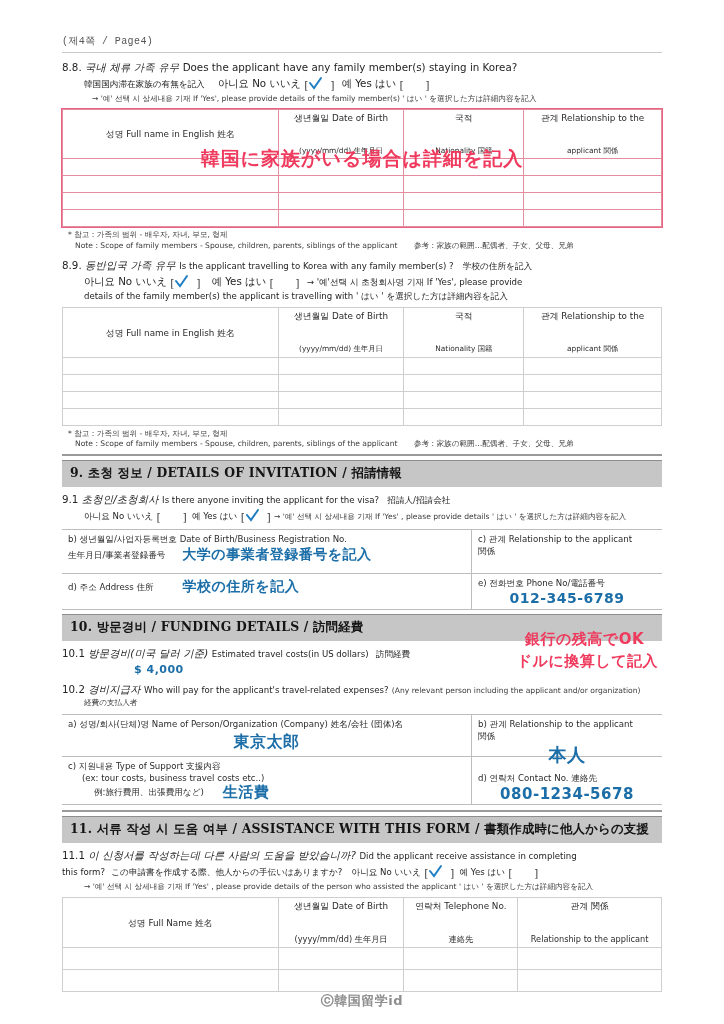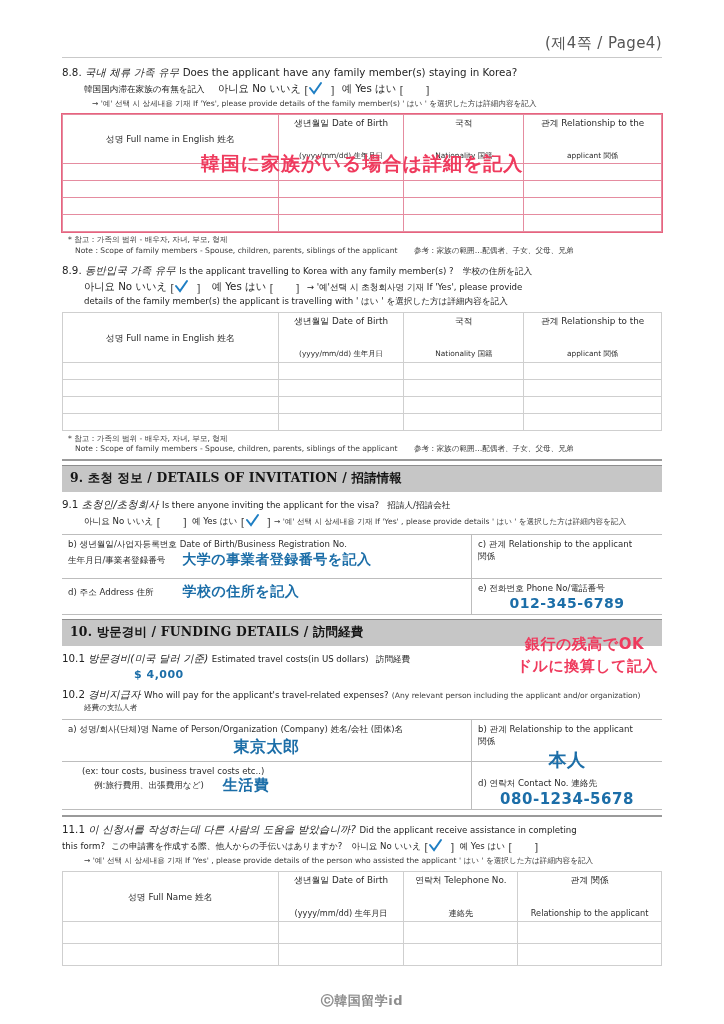--- a/index.html
+++ b/index.html
@@ -9,26 +9,27 @@
     background:#ffffff;
     font-family:"DejaVu Sans", sans-serif;
     color:#2b2b2b;
     position:relative;
     overflow:hidden;
   }
   .page { position:relative; width:724px; height:1024px; padding:0 62px; }
 
   
   .page-head {
-    text-align:right;
-    font-size:15px;
+    text-align:left;
+    font-size:10px;
     color:#555;
     padding-top:34px;
     padding-right:0px;
     letter-spacing:.4px;
+    font-family:Liberation Mono, monospace;
   }
   .head-rule { border-top:1px solid #c9c9c9; margin-top:4px; margin-bottom:7px; }
 
   
   .q { font-size:10.3px; line-height:1.45; color:#232323; }
   .q .ko { letter-spacing:.2px;font-style:italic; }
   .sm { font-size:8.6px; }
   .xs { font-size:7.6px; color:#3a3a3a; }
   .indent1 { padding-left:22px; }
   .indent2 { padding-left:30px; }
@@ -349,34 +350,36 @@
         <div class="ann ann-blue" style="font-size:16px; text-align:center; margin-top:1px;">東京太郎</div>
       </div>
       <div class="r">
         <div class="sm">b) 관계 Relationship to the applicant</div>
         <div class="sm">関係</div>
         <div class="ann ann-blue" style="font-size:18px; text-align:center;">本人</div>
       </div>
     </div>
     <div class="fsplit" style="height:48px;">
       <div class="l">
+        <div class="sm">c) 지원내용 Type of Support  支援内容</div>
         <div class="sm" style="padding-left:14px;">(ex: tour costs, business travel costs etc..)</div>
         <div style="padding-left:26px;">
           <span class="sm">例:旅行費用、出張費用など)</span>
           <span class="ann ann-blue" style="font-size:15px; margin-left:16px; vertical-align:-2px;">生活費</span>
         </div>
       </div>
       <div class="r" style="padding-top:16px;">
         <div class="sm">d) 연락처 Contact No. 連絡先</div>
         <div class="ann ann-blue" style="font-size:15px; text-align:center;">080-1234-5678</div>
       </div>
     </div>
   </div>
   <div class="sep-thick"></div>
 
+  <div class="sec">11. 서류 작성 시 도움 여부 / ASSISTANCE WITH THIS FORM / 書類作成時に他人からの支援</div>
 
   <div class="q" style="margin-top:5px;">
     <div class="row-line">
       <span>11.1</span>
       <span class="ko">이 신청서를 작성하는데 다른 사람의 도움을 받았습니까?</span>
       <span class="sm">Did the applicant receive assistance in completing</span>
     </div>
     <div class="row-line" style="margin-top:1px;">
       <span class="sm">this form?</span>
       <span class="sm" style="margin-left:3px;">この申請書を作成する際、他人からの手伝いはありますか?</span>

